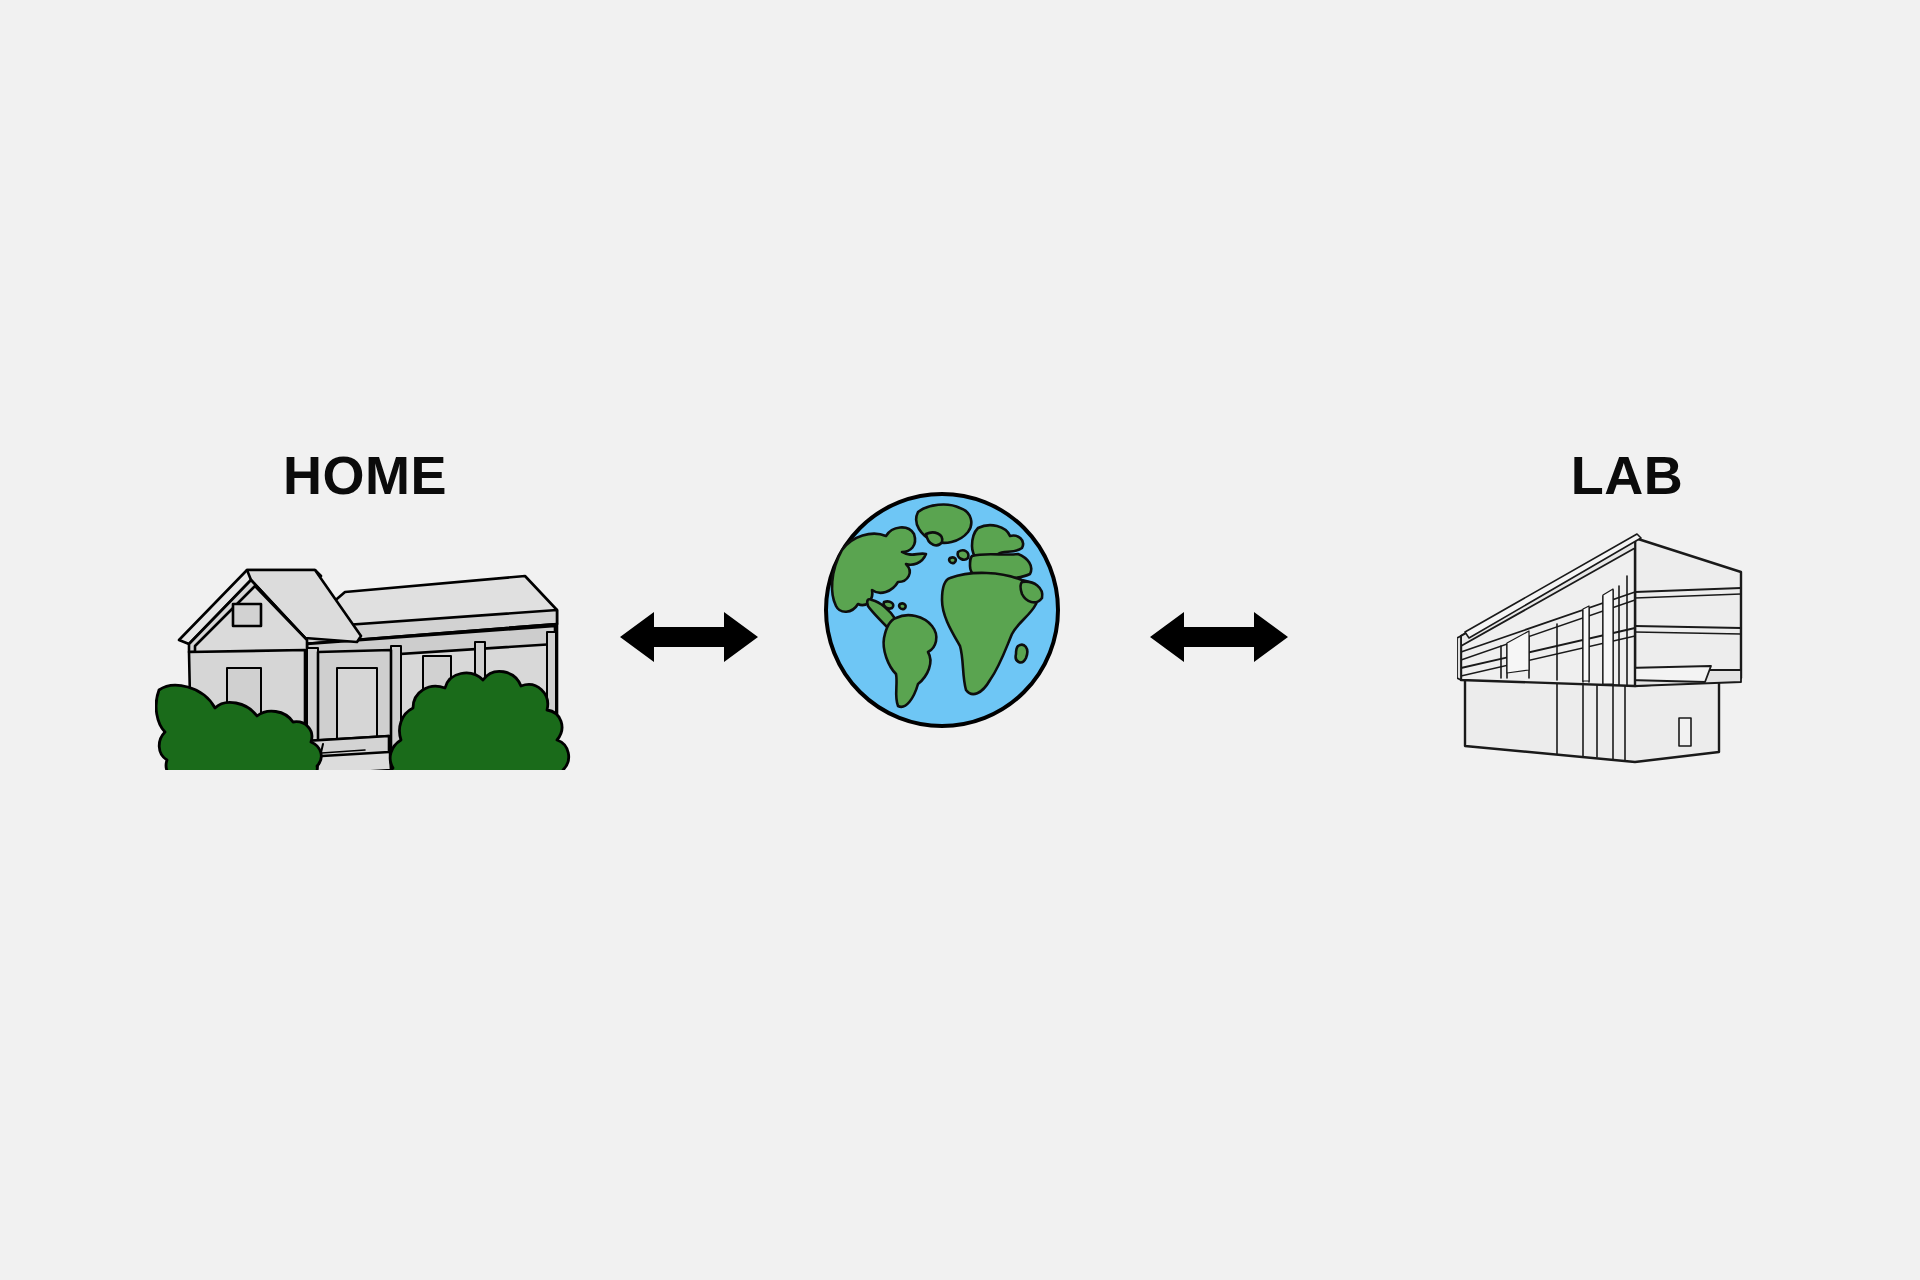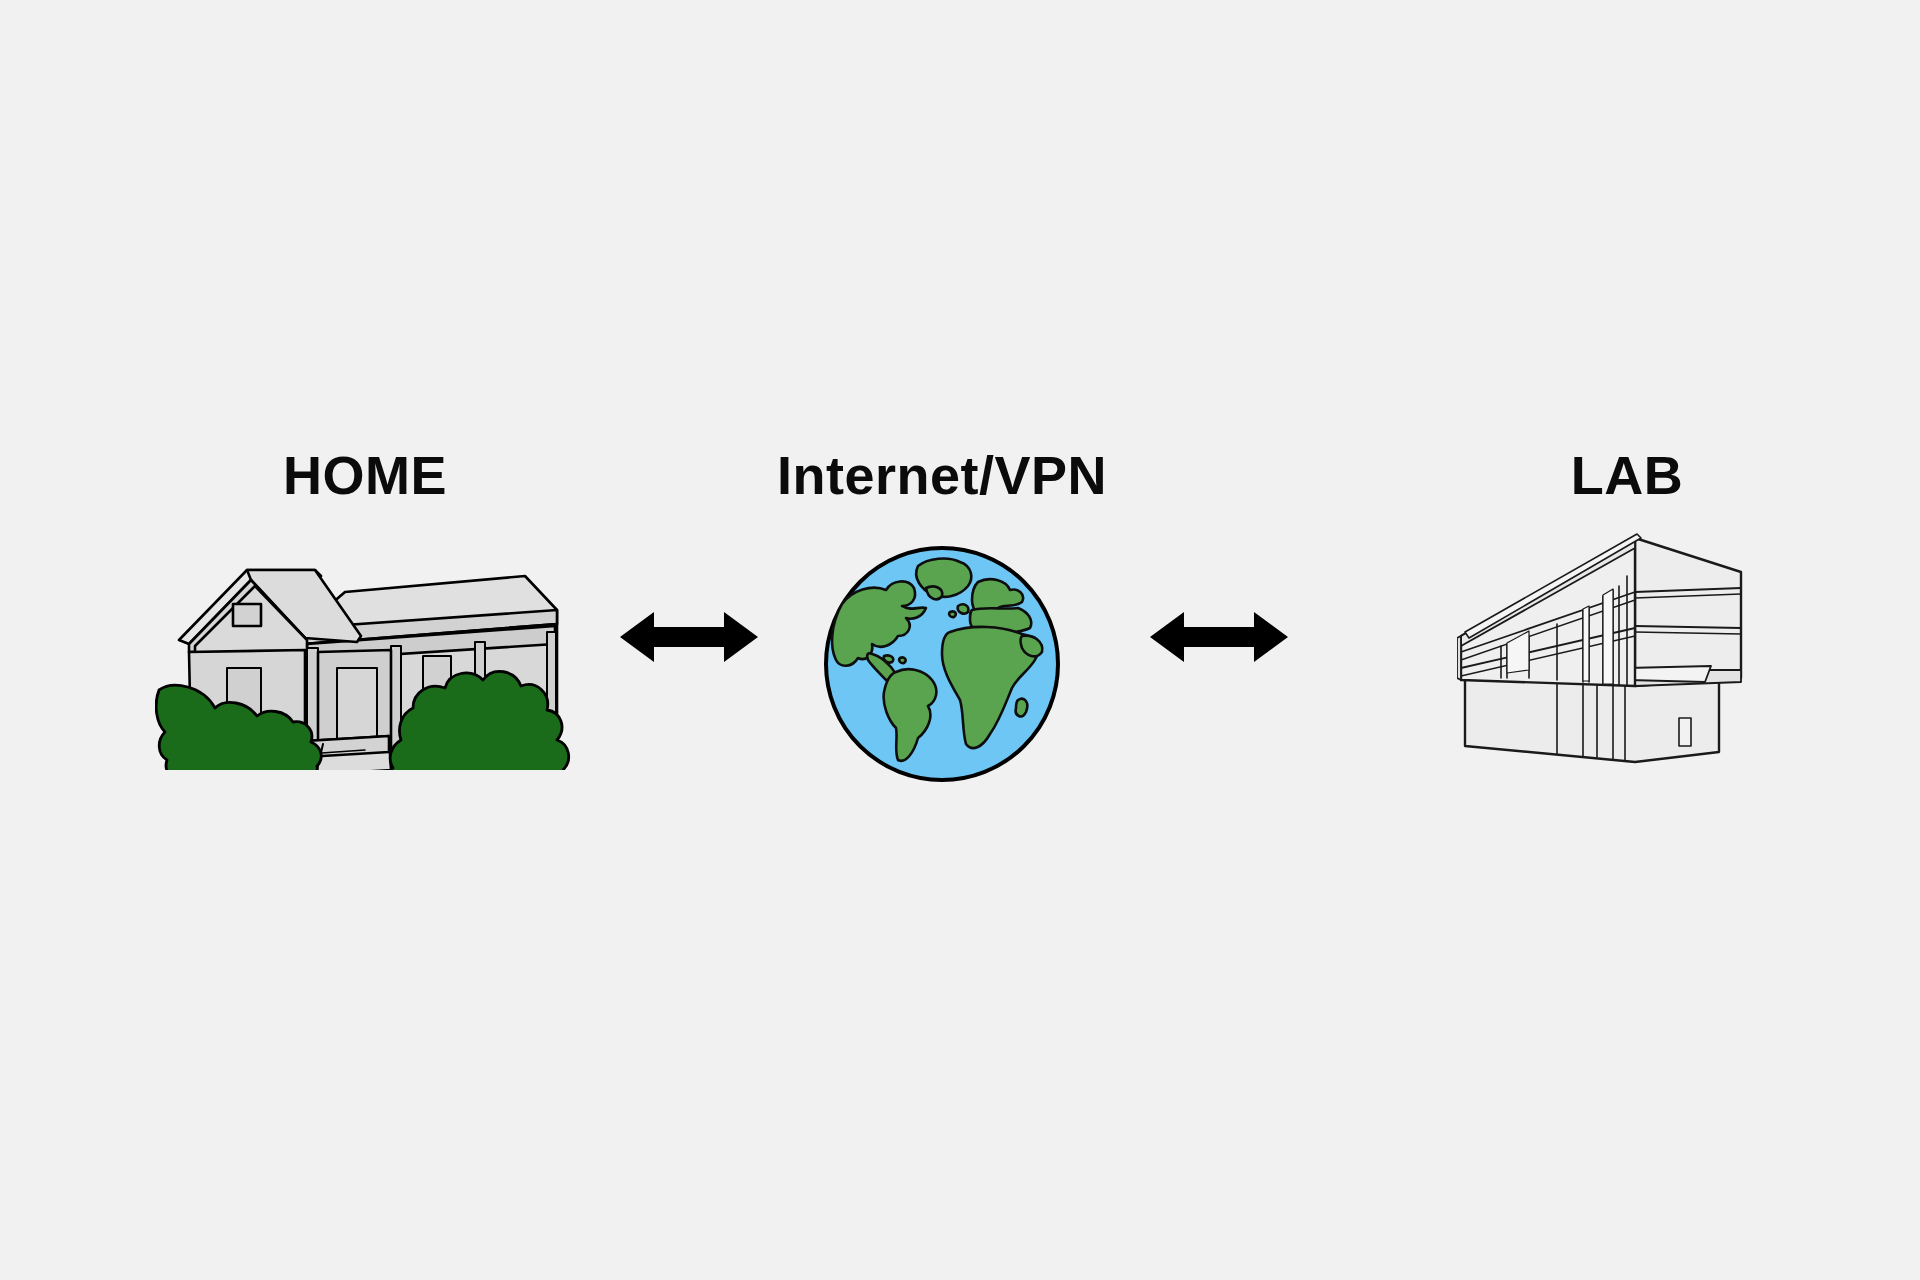--- a/index.html
+++ b/index.html
@@ -141,21 +141,20 @@
     </svg>
   </div>
 
   <div class="connector" id="connector-home-internet">
     <svg width="138" height="58" viewBox="0 0 138 58" aria-hidden="true">
       <polygon points="0,29 34,4 34,19 104,19 104,4 138,29 104,54 104,39 34,39 34,54" fill="#000000"></polygon>
     </svg>
   </div>
 
   <div class="node" id="node-internet">
-    <div class="node-label">Internet/VPN</div>
 
     <svg class="node-art" width="240" height="240" viewBox="0 0 240 240" aria-hidden="true">
 
       <circle cx="120" cy="120" r="116" fill="#6ec6f5" stroke="#000000" stroke-width="4"></circle>
       <g fill="#5aa450" stroke="#0e0e0e" stroke-width="2.6" stroke-linejoin="round">
 
         <path d="M96,22 C106,14 126,12 138,18 C150,22 152,34 146,42
                  C138,52 122,56 110,50 C100,46 90,34 96,22 Z"></path>
 
         <path d="M20,60 C30,46 50,40 64,46 C70,36 86,34 92,44

